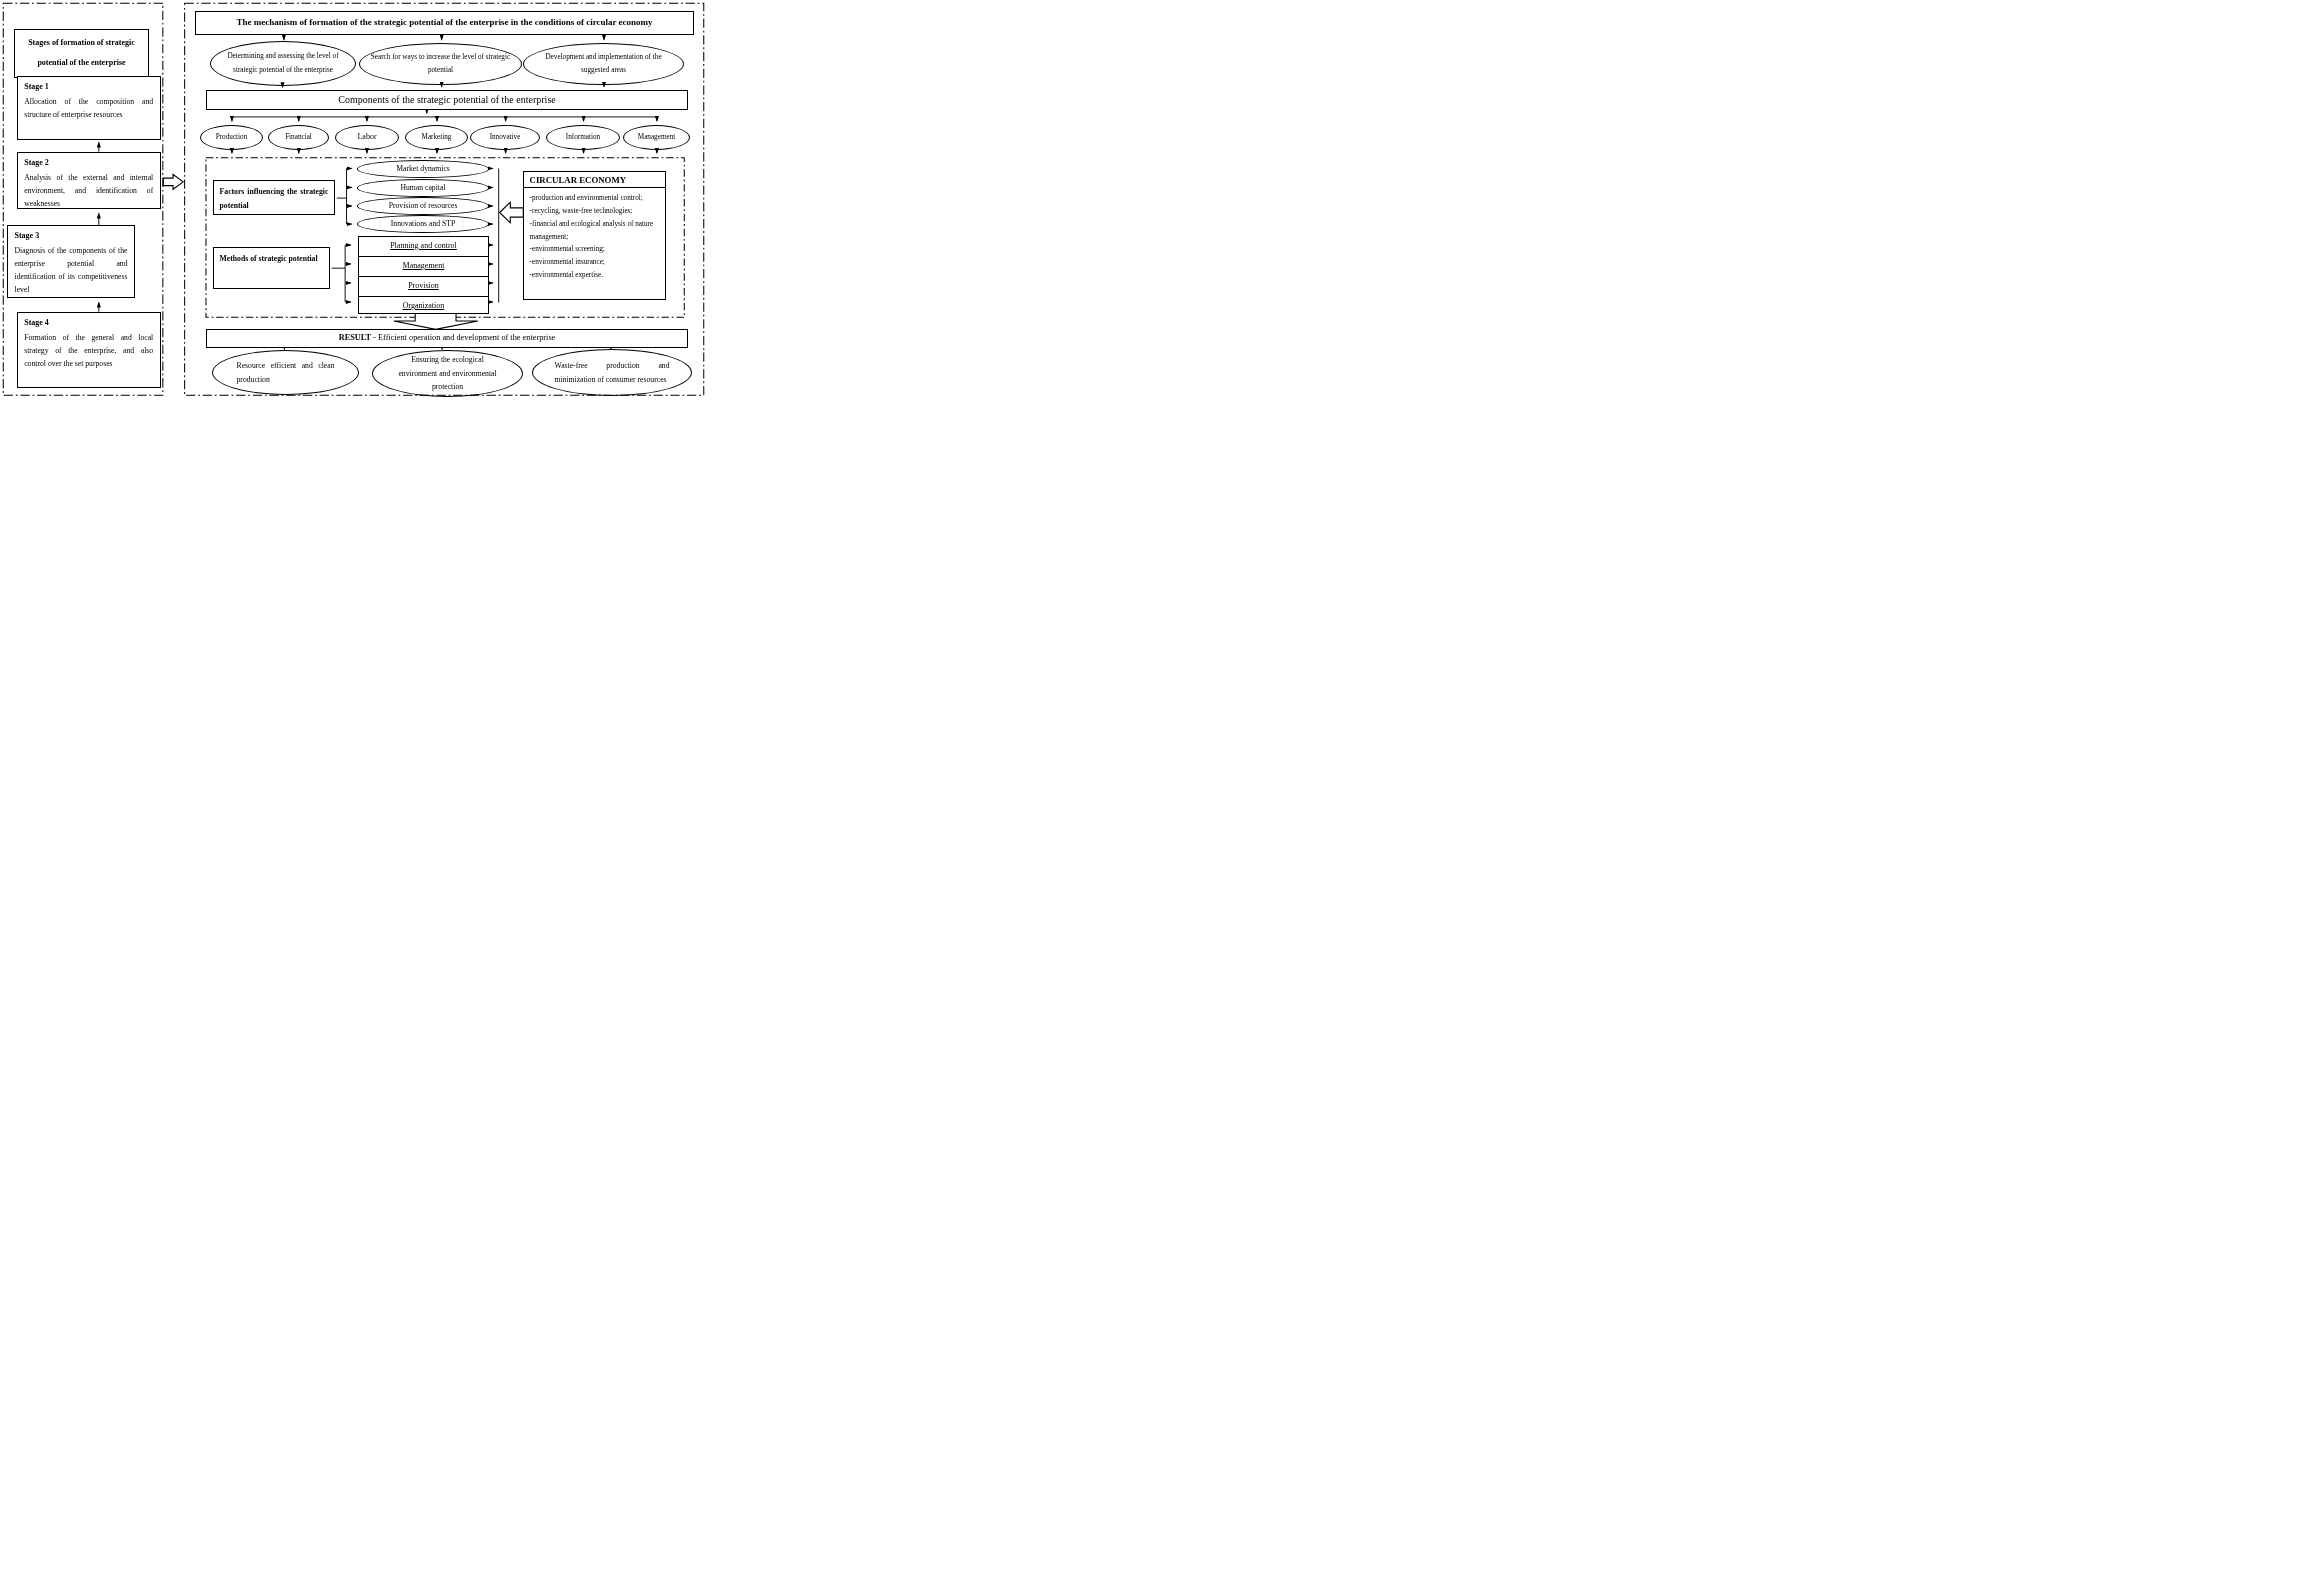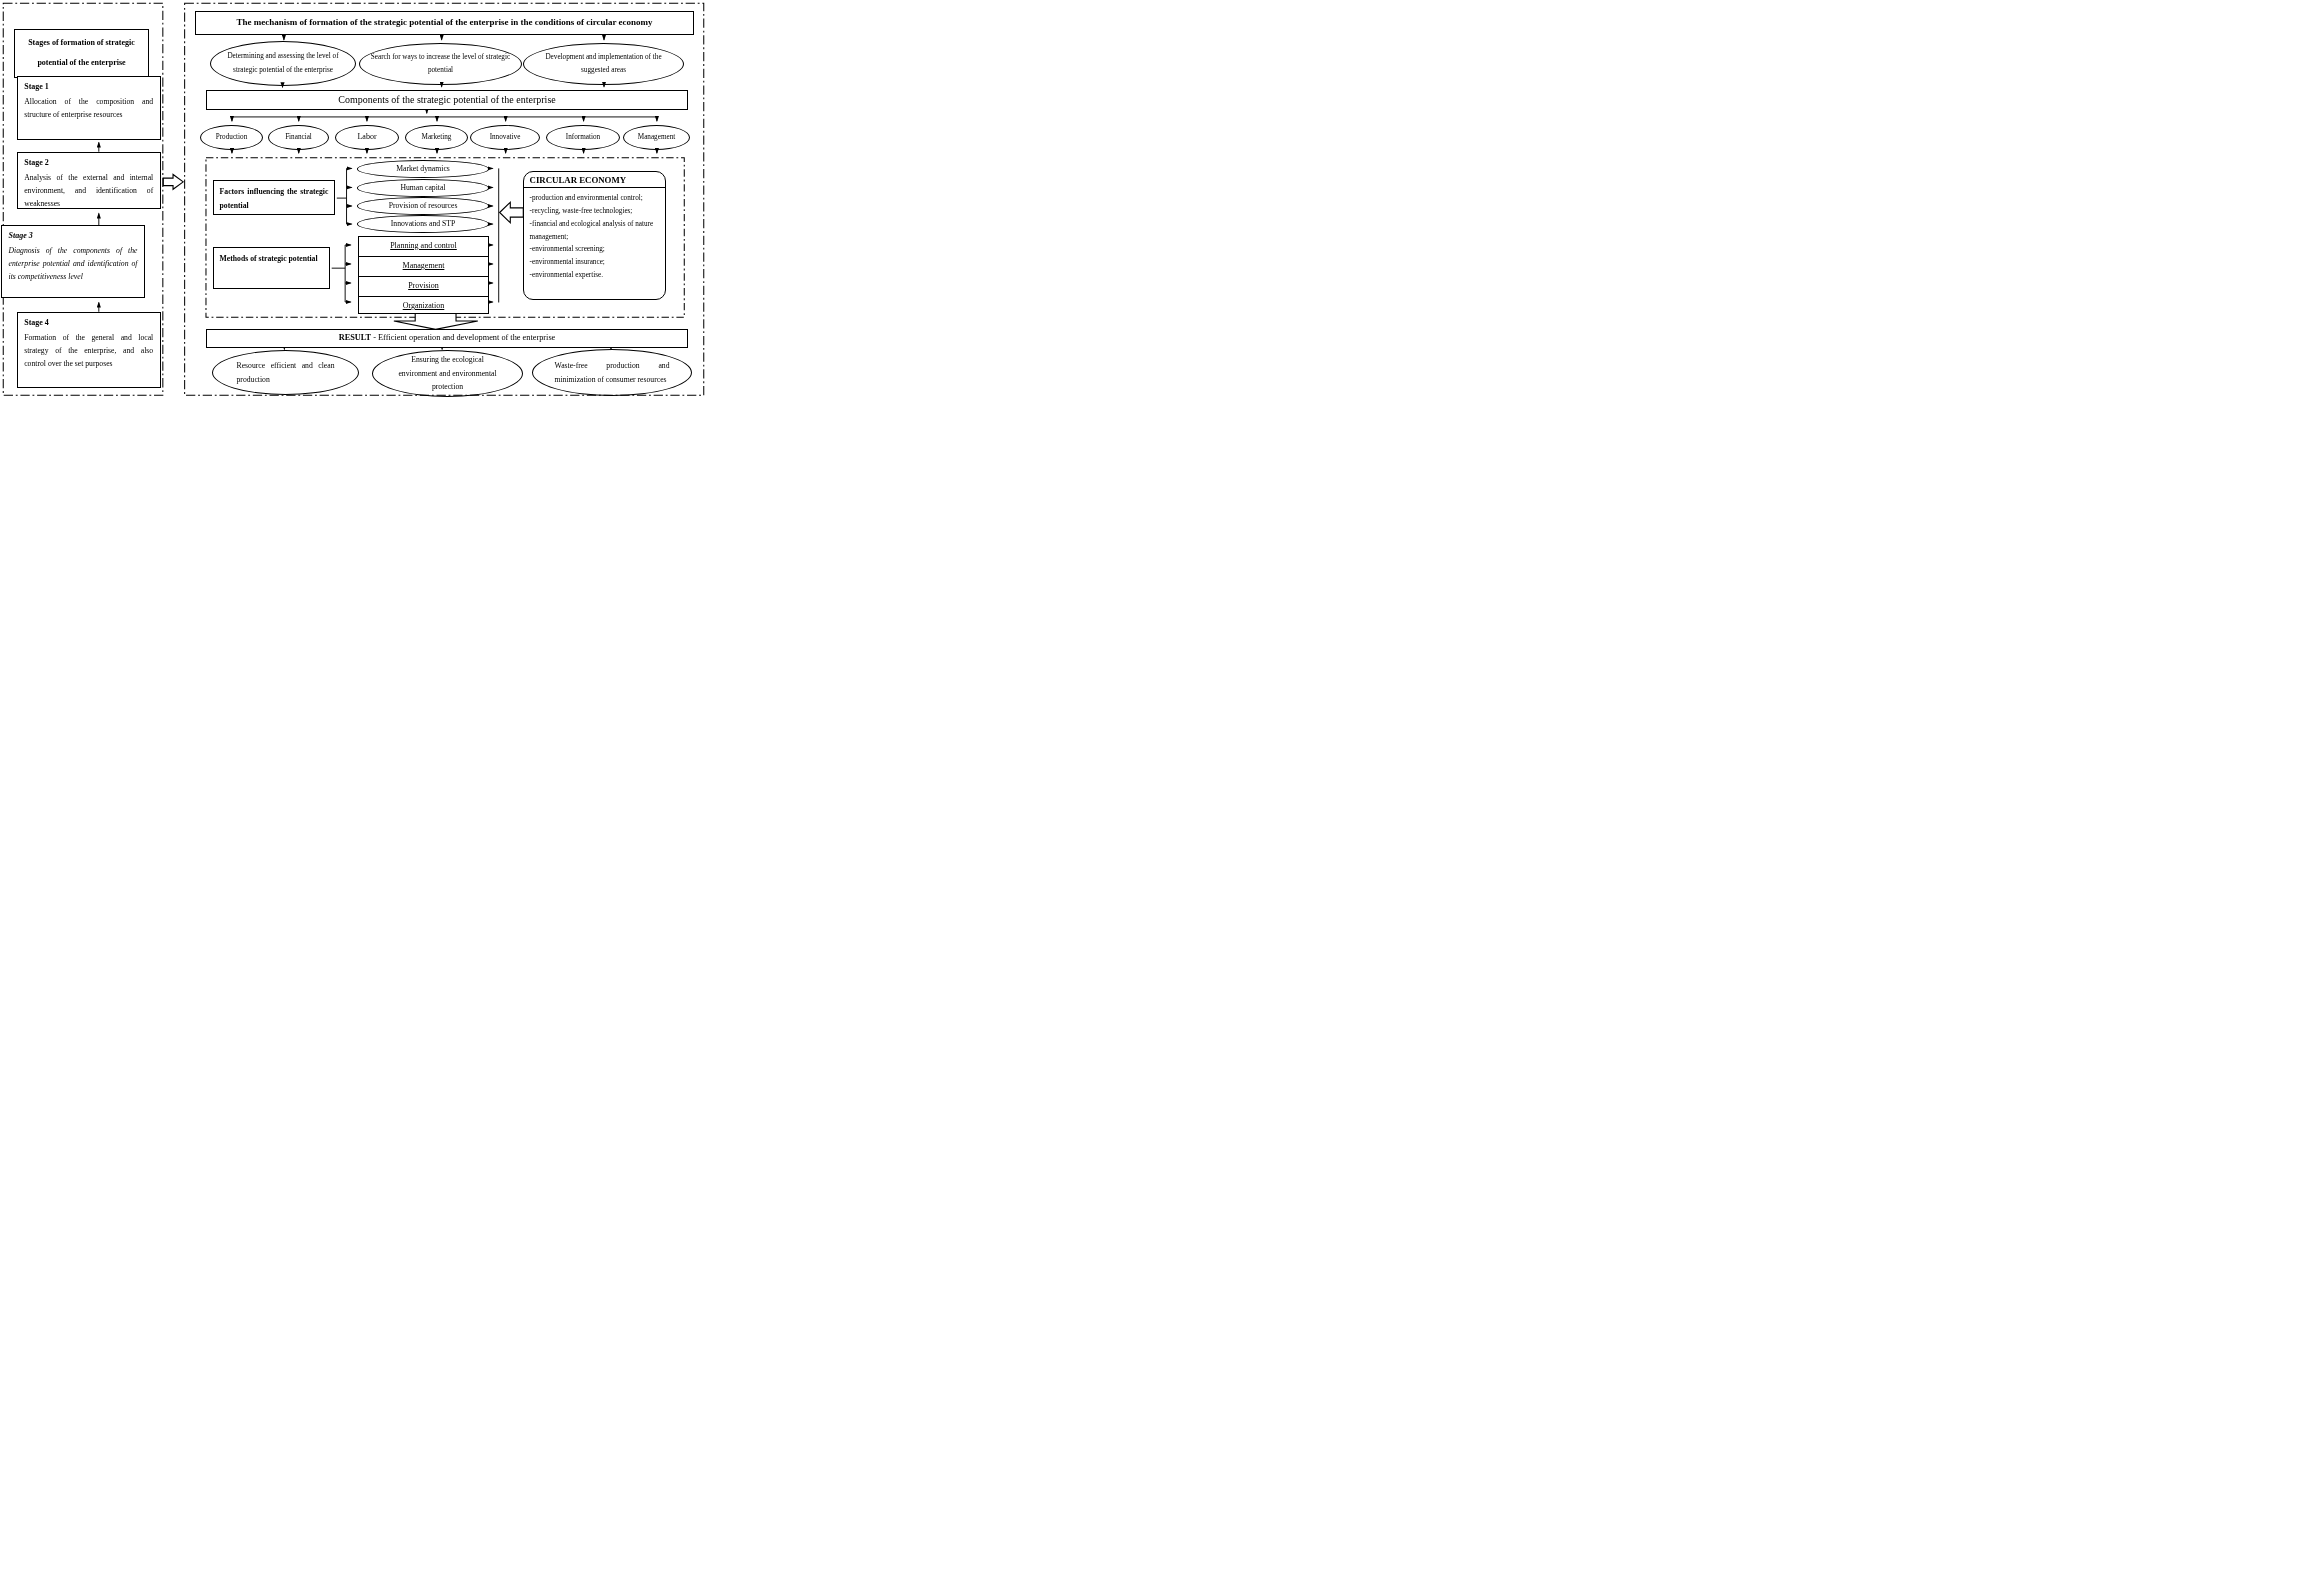--- a/index.html
+++ b/index.html
@@ -142,21 +142,21 @@
   <div class="node box stage-box" style="left:16.7px;top:76px;width:144px;height:64px;">
     <div class="stage-title">Stage 1</div>
     <div class="stage-text">Allocation of the composition and structure of enterprise resources</div>
   </div>
 
   <div class="node box stage-box" style="left:16.7px;top:152px;width:144px;height:57px;">
     <div class="stage-title">Stage 2</div>
     <div class="stage-text">Analysis of the external and internal environment, and identification of weaknesses</div>
   </div>
 
-  <div class="node box stage-box" style="left:1px;top:225px;width:144px;height:73px;font-style:italic;">
+  <div class="node box stage-box" style="left:7px;top:225px;width:128px;height:73px;">
     <div class="stage-title">Stage 3</div>
     <div class="stage-text">Diagnosis of the components of the enterprise potential and identification of its competitiveness level</div>
   </div>
 
   <div class="node box stage-box" style="left:16.7px;top:312px;width:144px;height:76px;">
     <div class="stage-title">Stage 4</div>
     <div class="stage-text">Formation of the general and local strategy of the enterprise, and also control over the set purposes</div>
   </div>
 
   <div class="node box main-title" style="left:195px;top:11px;width:499px;height:24px;">
@@ -220,21 +220,21 @@
     <div>Methods of strategic potential</div>
   </div>
 
   <div class="node box thin" style="left:358px;top:236px;width:131px;height:78px;padding:0;text-decoration:underline;">
     <div class="mrow">Planning and control</div>
     <div class="mrow">Management</div>
     <div class="mrow">Provision</div>
     <div class="mrow">Organization</div>
   </div>
 
-  <div class="node box thin" style="left:523px;top:171px;width:143px;height:129px;padding:0;border-radius:10px;">
+  <div class="node box thin" style="left:523px;top:171px;width:143px;height:129px;padding:0;">
     <div class="ce-head">CIRCULAR ECONOMY</div>
     <div class="ce-list">
       <div>-production and environmental control;</div>
       <div>-recycling, waste-free technologies;</div>
       <div>-financial and ecological analysis of nature management;</div>
       <div>-environmental screening;</div>
       <div>-environmental insurance;</div>
       <div>-environmental expertise.</div>
     </div>
   </div>

